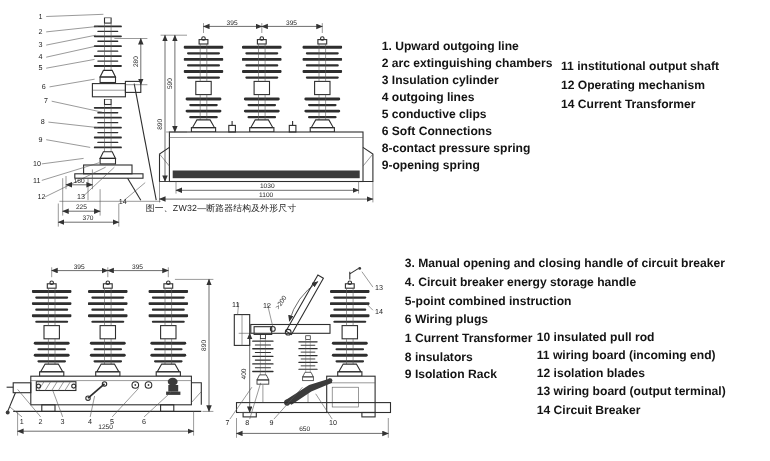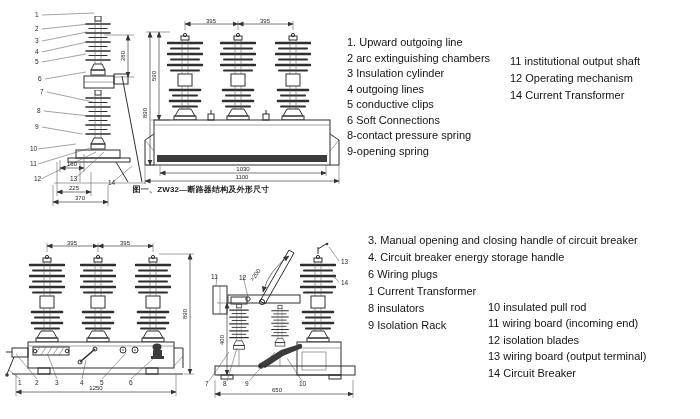--- a/index.html
+++ b/index.html
@@ -1,21 +1,21 @@
 <!DOCTYPE html>
 <html><head>
 <meta charset="utf-8">
 <style>
   html,body{margin:0;padding:0;background:#fff;}
   .page{position:relative;width:700px;height:419px;background:#ffffff;overflow:hidden;
         font-family:"Liberation Sans",sans-serif;color:#1a1a1a;}
-  .plist{position:absolute;font-size:11px;white-space:nowrap;color:#141414;}
+  .plist{position:absolute;font-size:11px;white-space:nowrap;color:#141414;font-weight:bold;}
   .plist div{height:auto;}
   .caption{position:absolute;left:126px;top:184px;width:150px;text-align:center;
-           font-size:8px;font-weight:bold;color:#222;letter-spacing:0.2px;}
+           font-size:8px;font-weight:normal;color:#222;letter-spacing:0.2px;}
   svg.draw{position:absolute;overflow:visible;}
   svg text{font-family:"Liberation Sans",sans-serif;font-size:6.5px;fill:#1f1f1f;}
   text.dimtxt{font-size:6px;}
   text.mid{text-anchor:middle;}
   .ln{fill:none;stroke:#2e2e2e;stroke-width:1;}
   .ln2{fill:none;stroke:#2e2e2e;stroke-width:1.6;}
   .thin{fill:none;stroke:#565656;stroke-width:0.55;}
   .dim{fill:none;stroke:#333;stroke-width:0.65;}
   .fin{stroke:#2e2e2e;stroke-width:2.6;stroke-linecap:round;fill:none;}
   .fin2{stroke:#2e2e2e;stroke-width:2;stroke-linecap:round;fill:none;}
@@ -337,20 +337,21 @@
       <text x="8" y="39">11</text>
       <text x="36" y="40">12</text>
       <text x="138" y="24">13</text>
       <text x="138" y="45">14</text>
     </g>
   </svg>
 
   <div class="plist" style="left:368px;top:232px;line-height:16.9px">
     <div>3. Manual opening and closing handle of circuit breaker</div>
     <div>4. Circuit breaker energy storage handle</div>
+    <div>5-point combined instruction</div>
     <div>6 Wiring plugs</div>
     <div>1 Current Transformer</div>
     <div>8 insulators</div>
     <div>9 Isolation Rack</div>
   </div>
   <div class="plist" style="left:488px;top:299px;line-height:16.4px">
     <div>10 insulated pull rod</div>
     <div>11 wiring board (incoming end)</div>
     <div>12 isolation blades</div>
     <div>13 wiring board (output terminal)</div>

